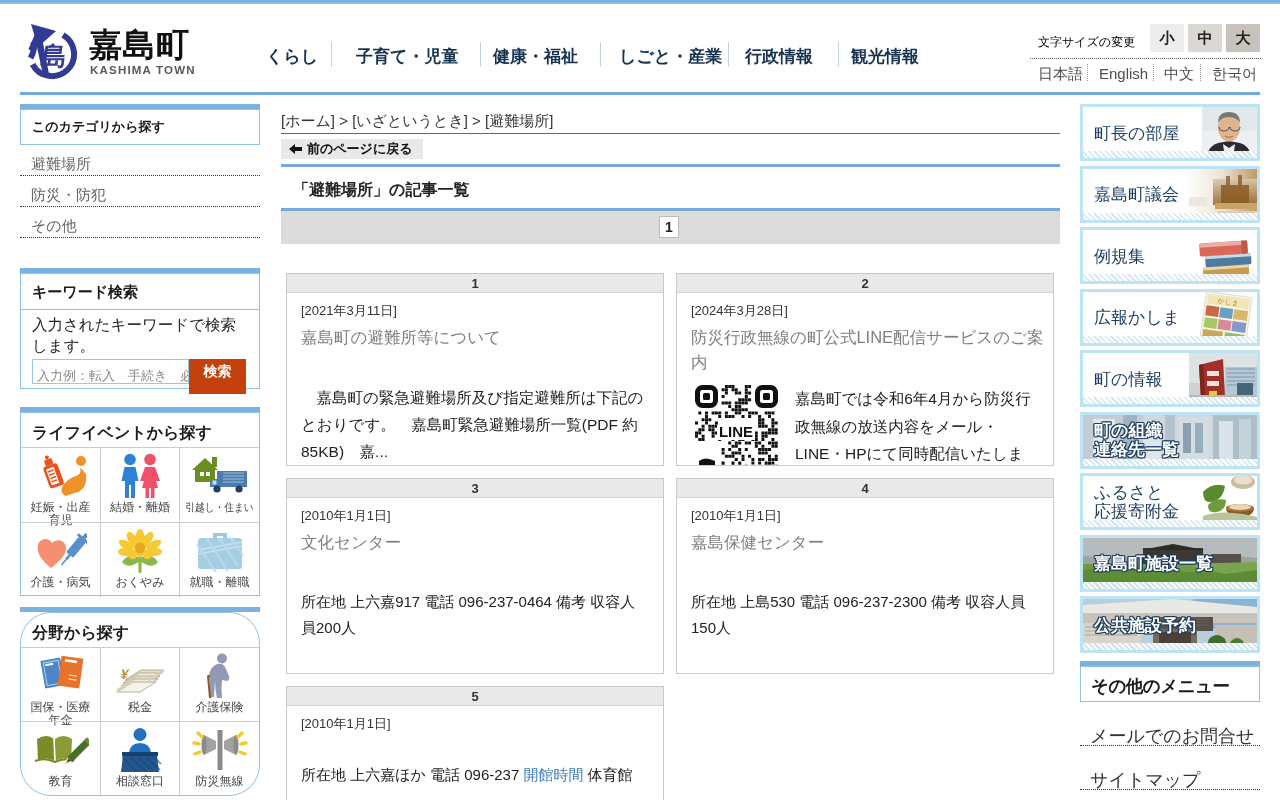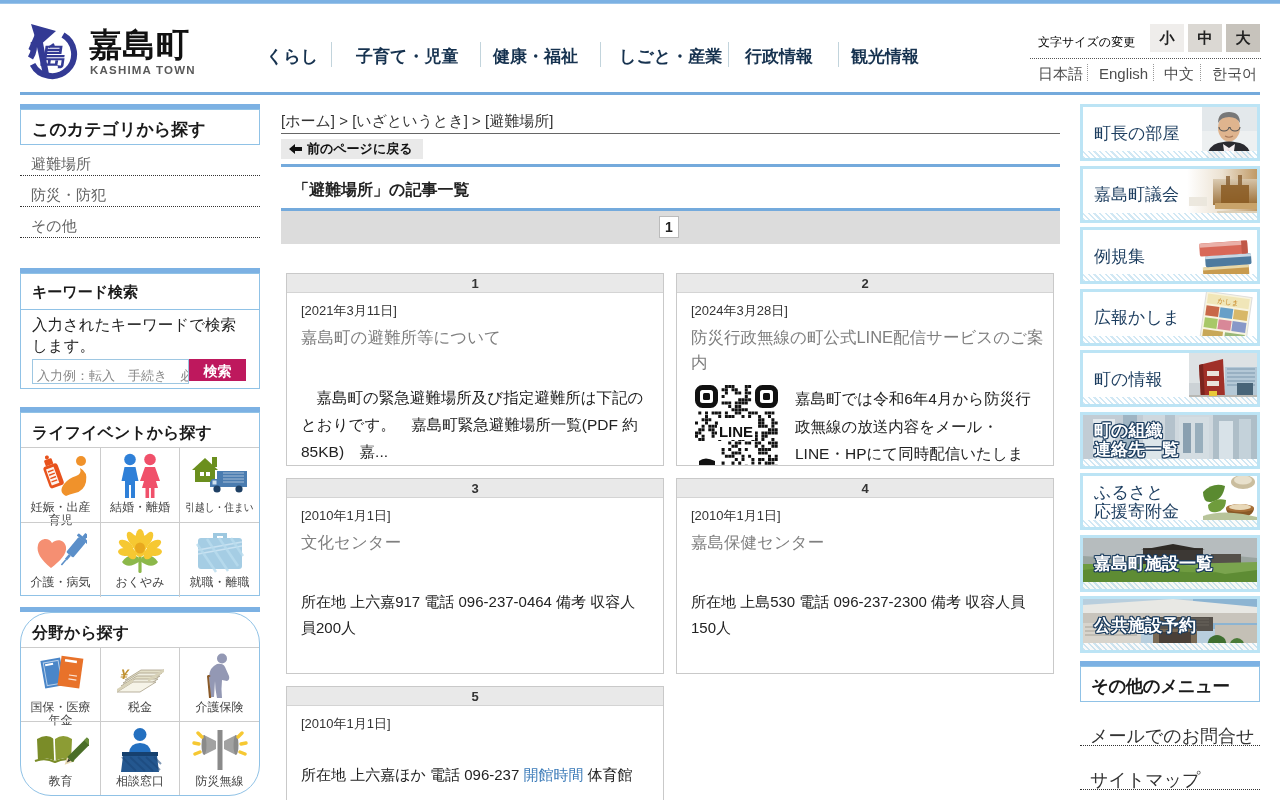--- a/index.html
+++ b/index.html
@@ -30,33 +30,33 @@
 .lsep { position:absolute; top:64px; width:1px; height:17px; border-left:1px dotted #999; }
 #hline { left:20px; top:92px; width:1240px; height:3px; background:#74aadc; }
 
 
 .sbar { height:5px; background:#7cb1e3; }
 .sbox { background:#fff; border:1px solid #90c2e6; }
 .shead { font-weight:bold; color:#1a1a1a; }
 
 
 #lcat-bar { left:20px; top:104px; width:240px; }
-#lcat-box { left:20px; top:109px; width:240px; height:36px; font-size:17px;
+#lcat-box { left:20px; top:109px; width:240px; height:36px; font-size:13px;
   padding:8px 0 0 11px; }
 #lcat-links { left:20px; top:145px; width:240px; }
 #lcat-links .lnk { height:31px; border-bottom:1px dotted #333; color:#666;
   font-size:15px; padding:10px 0 0 11px; }
 #kw-bar { left:20px; top:268px; width:240px; }
 #kw-box { left:20px; top:273px; width:240px; height:116px; }
 #kw-head { padding:9px 0 7px 11px; font-size:15px; border-bottom:1px solid #90c2e6; }
 #kw-body { padding:4px 11px 0 11px; font-size:15.5px; color:#222; line-height:21px; }
 #kw-row { margin-top:3px; display:flex; }
 #kw-input { width:157px; height:25px; border:1px solid #9ec7e2; font-size:13px;
   color:#888; padding:5px 0 0 4px; white-space:nowrap; overflow:hidden; }
-#kw-btn { width:57px; height:22px; background:#be185d; color:#fff; font-size:14px;
+#kw-btn { width:57px; height:35px; background:#c2410c; color:#fff; font-size:14px;
   font-weight:bold; text-align:center; line-height:25px; }
 
 .gridbox { left:20px; width:240px; }
 .gridhead { padding:10px 0 0 11px; font-size:16px; height:34px; }
 .icongrid { display:grid; grid-template-columns:79px 79px 80px; }
 .icell { border-top:1px solid #ccc; border-left:1px solid #ccc; height:75px;
   text-align:center; position:relative; }
 .icell:nth-child(3n+1) { border-left:none; }
 .icell .ic { margin-top:5px; height:46px; }
 .icell .lb { font-size:12px; color:#444; line-height:13px; margin-top:2px; white-space:nowrap; }

